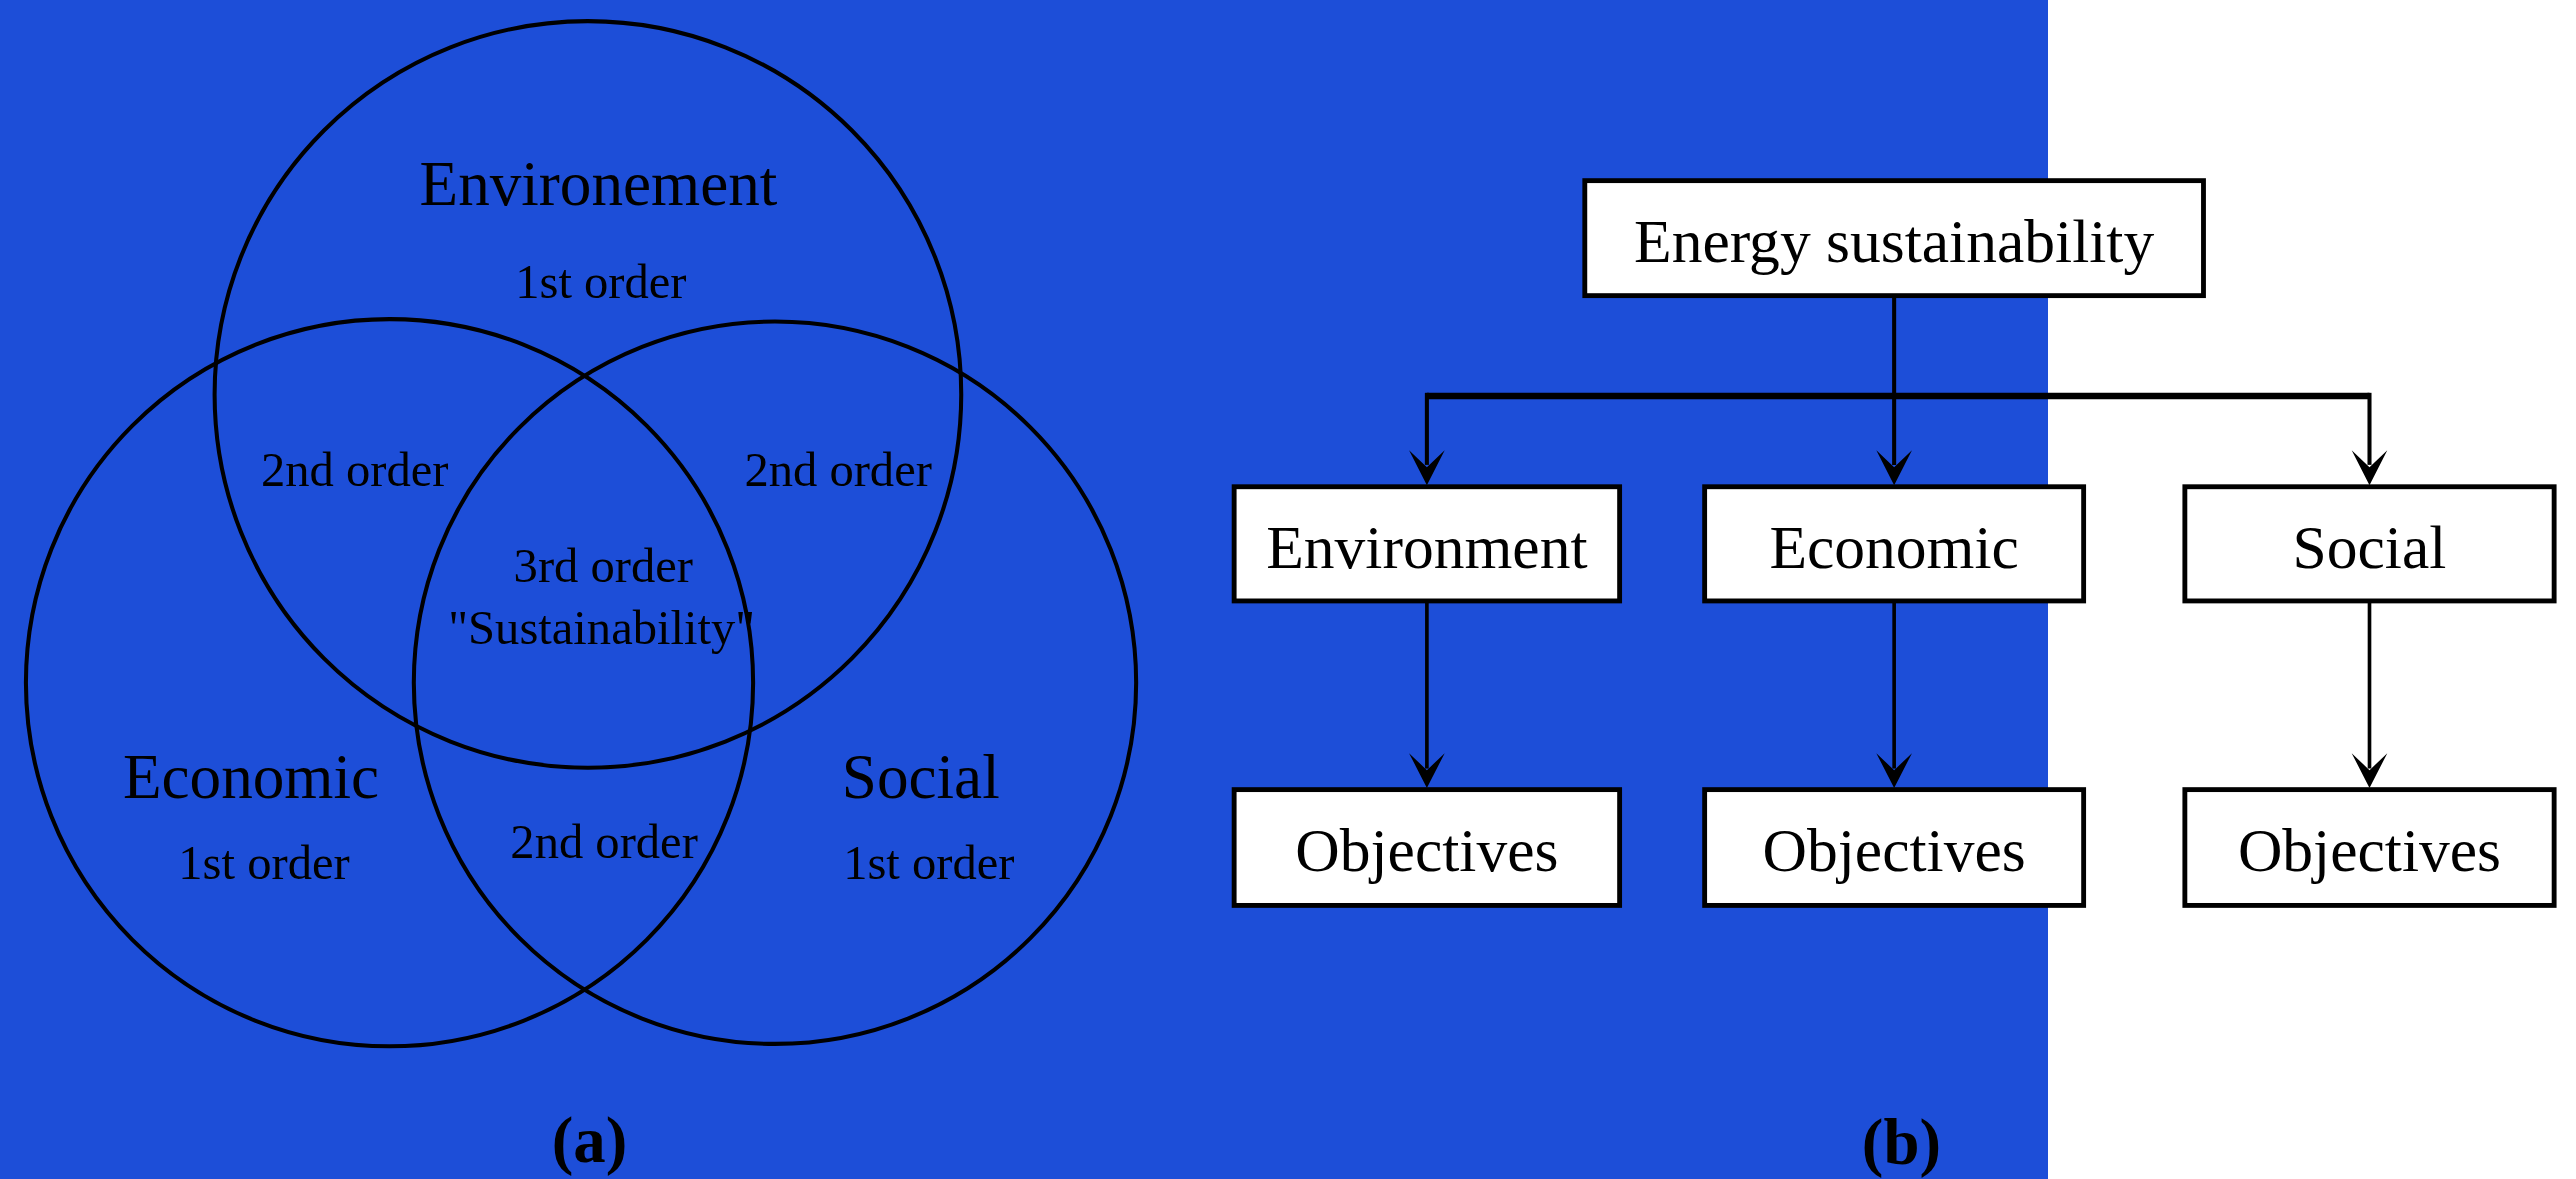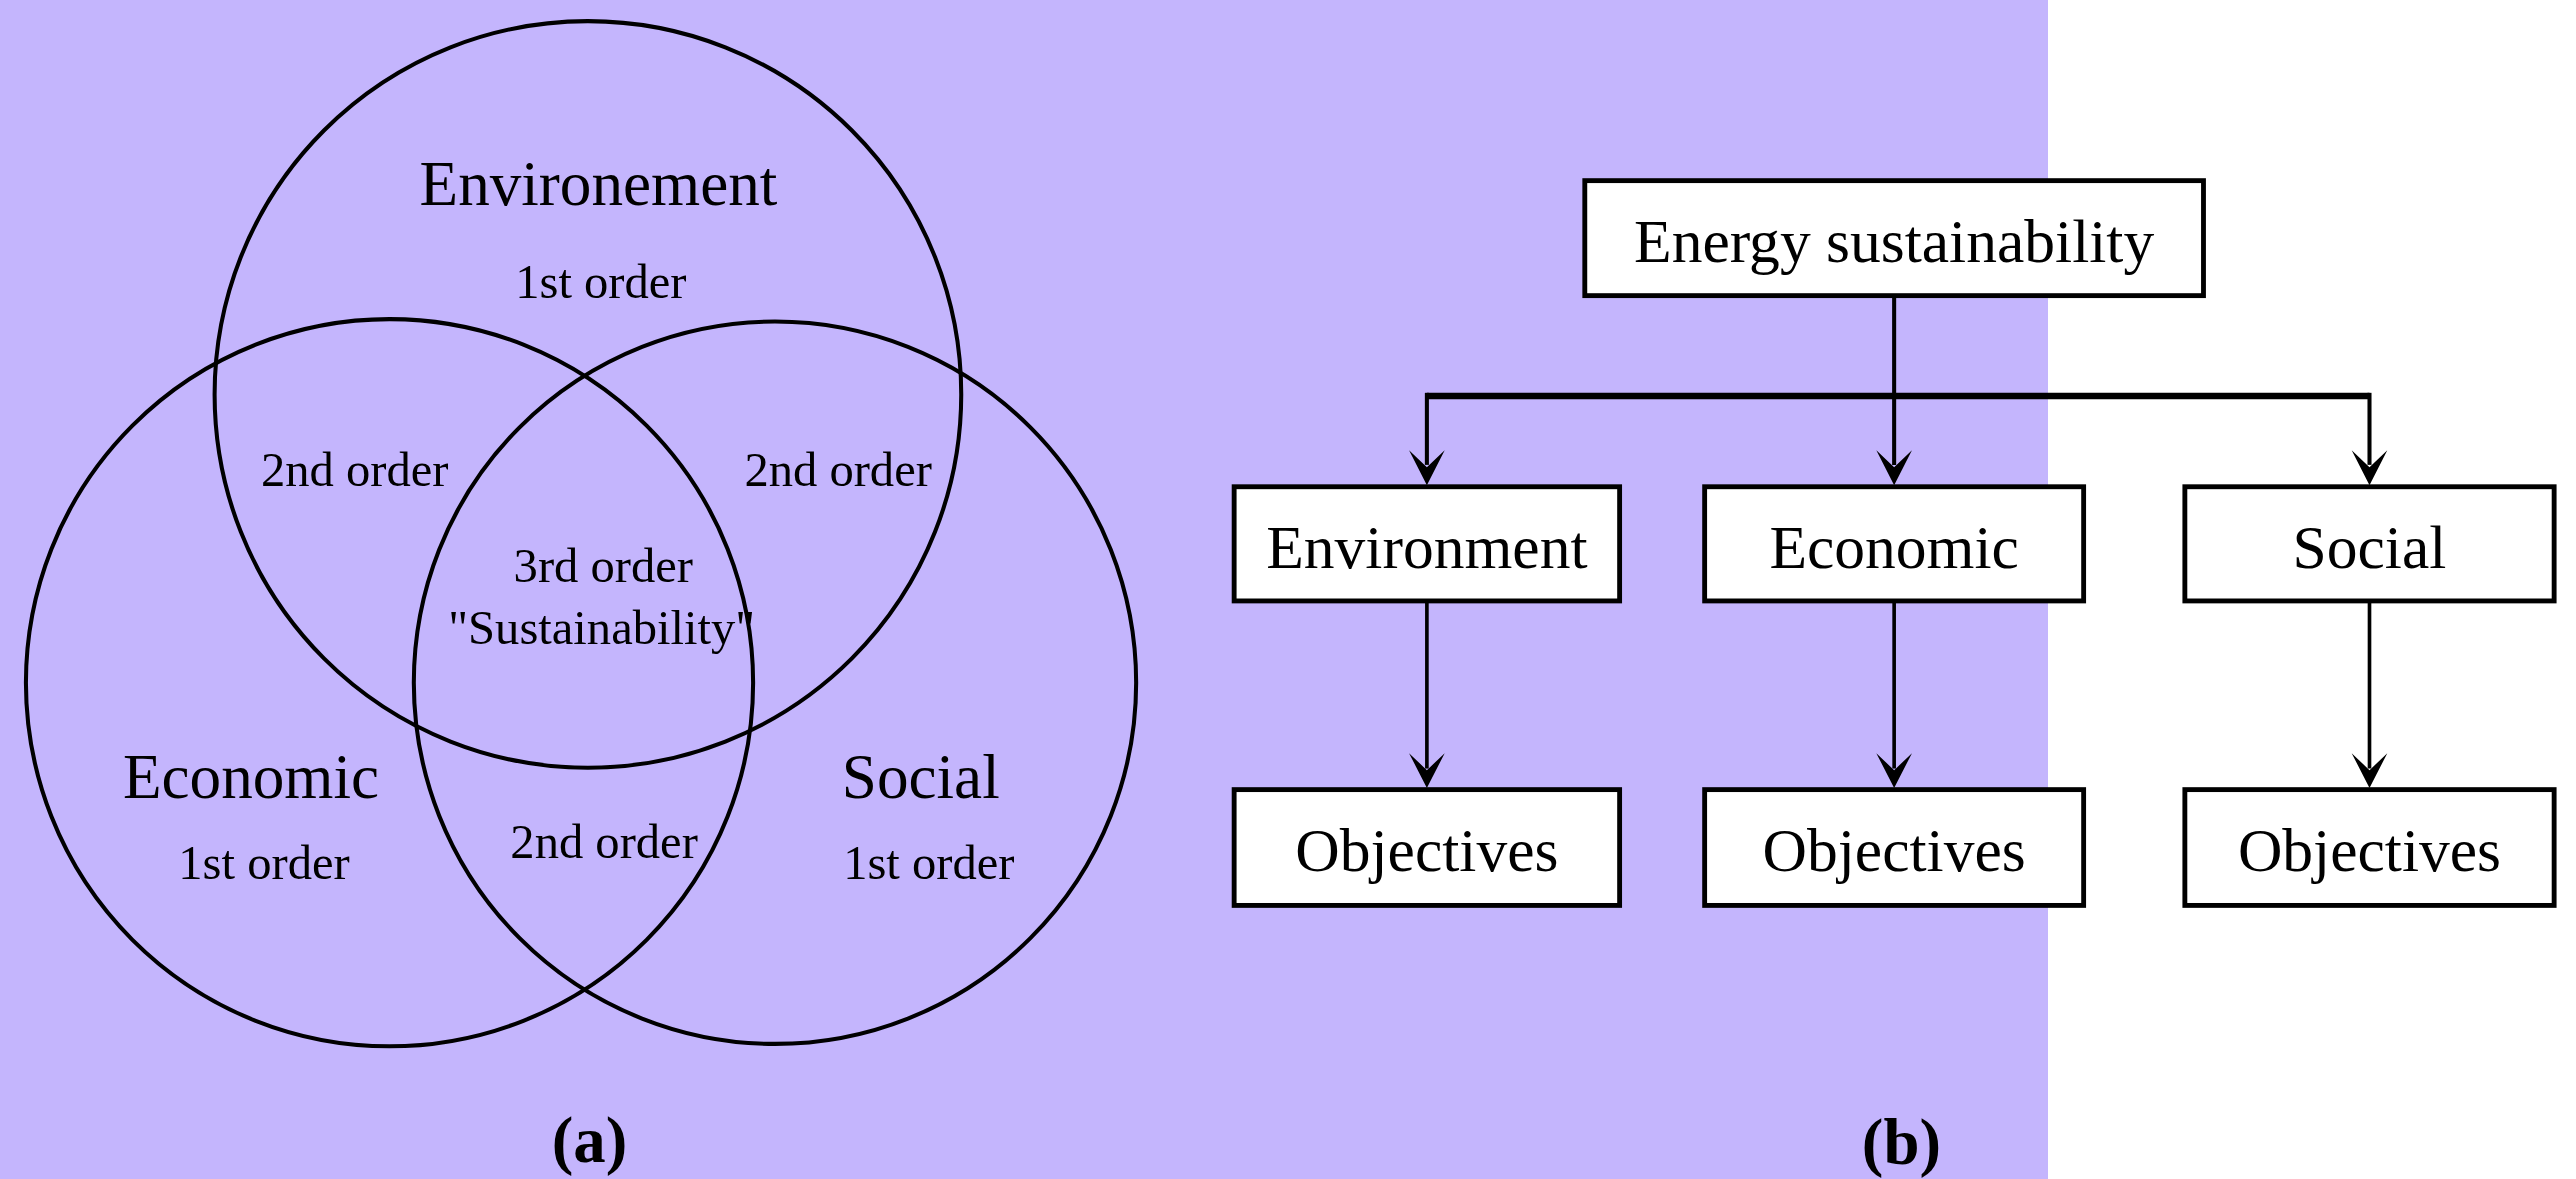--- a/index.html
+++ b/index.html
@@ -4,21 +4,21 @@
 <style>
   html, body {
     margin: 0;
     padding: 0;
     background: #ffffff;
   }
   .figure {
     position: relative;
     width: 2048px;
     height: 1180px;
-    background: #c4b5fd;
+    background: #1d4ed8;
     font-family: "Liberation Serif", "DejaVu Serif", serif;
   }
   .figure svg {
     position: absolute;
     left: 0;
     top: 0;
     display: block;
   }
   .stroke-shape {
     fill: none;

